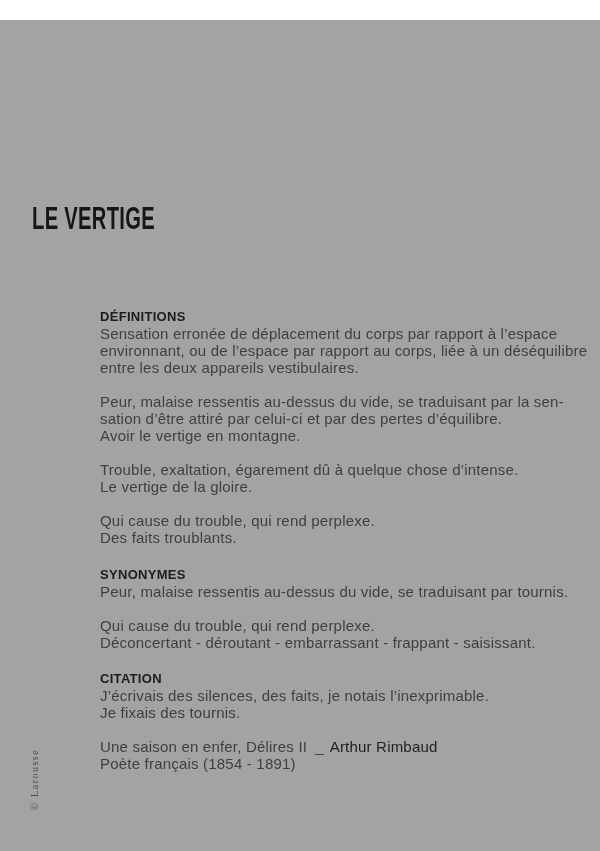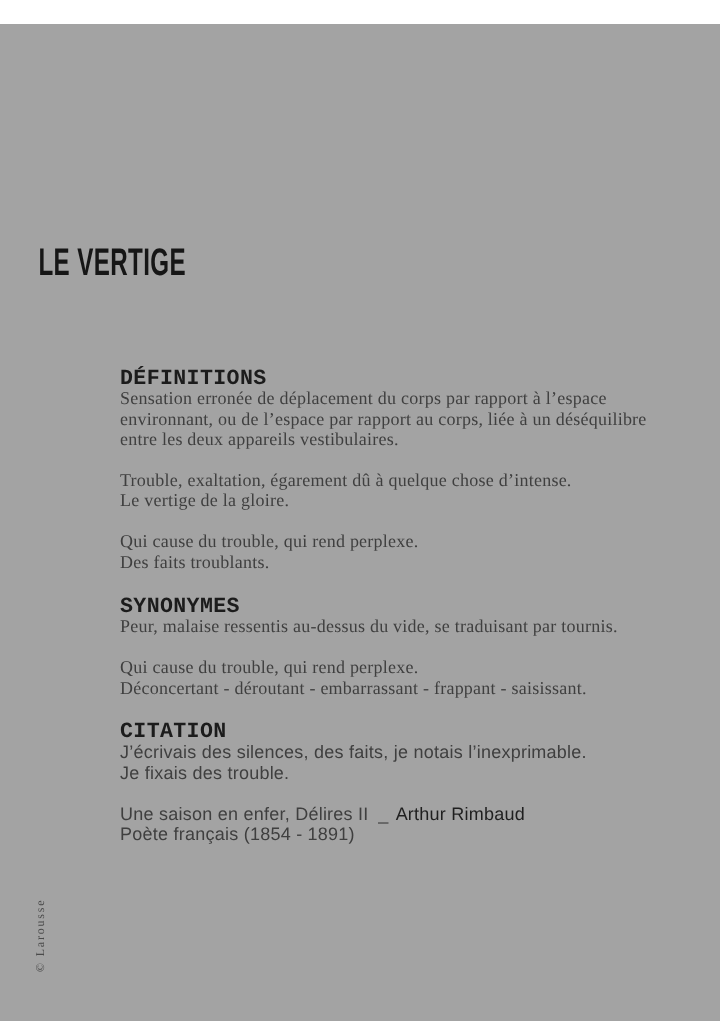--- a/index.html
+++ b/index.html
@@ -56,31 +56,29 @@
     width: 500px;
     font-size: 15px;
     line-height: 17px;
     letter-spacing: 0.2px;
   }
   .content section { margin: 0; }
   .sec-synonymes { padding-top: 3px; }
   .sec-citation  { padding-top: 2px; }
   .sec-heading {
     margin: 0;
-    font-size: 18px;
+    font-size: 13px;
     line-height: 17px;
     font-weight: bold;
     letter-spacing: 0.3px;
     color: #1c1c1c;
-    font-family: Liberation Mono, monospace;
   }
   .para {
     margin: 0 0 17px 0;
     white-space: pre-line;
-    font-family: Liberation Serif, serif;
   }
   .cite-line {
     margin: 0;
     white-space: pre-line;
   }
   .sep {
     display: inline-block;
     margin: 0 6px 0 8px;
     color: #3f3f3f;
   }
@@ -114,37 +112,40 @@
     </h1>
   </header>
 
   <main class="content">
 
     <section class="sec-definitions">
       <h2 class="sec-heading">DÉFINITIONS</h2>
       <p class="para">Sensation erronée de déplacement du corps par rapport à l’espace
 environnant, ou de l’espace par rapport au corps, liée à un déséquilibre
 entre les deux appareils vestibulaires.</p>
+      <p class="para">Peur, malaise ressentis au-dessus du vide, se traduisant par la sen-
+sation d’être attiré par celui-ci et par des pertes d’équilibre.
+Avoir le vertige en montagne.</p>
       <p class="para">Trouble, exaltation, égarement dû à quelque chose d’intense.
 Le vertige de la gloire.</p>
       <p class="para">Qui cause du trouble, qui rend perplexe.
 Des faits troublants.</p>
     </section>
 
     <section class="sec-synonymes">
       <h2 class="sec-heading">SYNONYMES</h2>
       <p class="para">Peur, malaise ressentis au-dessus du vide, se traduisant par tournis.</p>
       <p class="para">Qui cause du trouble, qui rend perplexe.
 Déconcertant - déroutant - embarrassant - frappant - saisissant.</p>
     </section>
 
     <section class="sec-citation">
       <h2 class="sec-heading">CITATION</h2>
       <div class="cite-line">J’écrivais des silences, des faits, je notais l’inexprimable.</div>
-      <div class="cite-line">Je fixais des trouble.</div>
+      <div class="cite-line">Je fixais des tournis.</div>
       <div class="cite-line">
         <span>Une saison en enfer, Délires II</span><span class="sep">_</span><span class="author">Arthur Rimbaud</span>
       </div>
       <div class="cite-line">Poète français (1854 - 1891)</div>
     </section>
 
   </main>
 
   <div class="credit">© Larousse</div>
 

